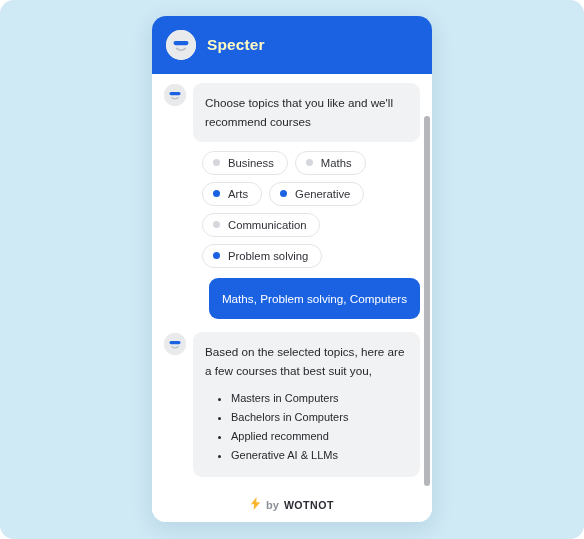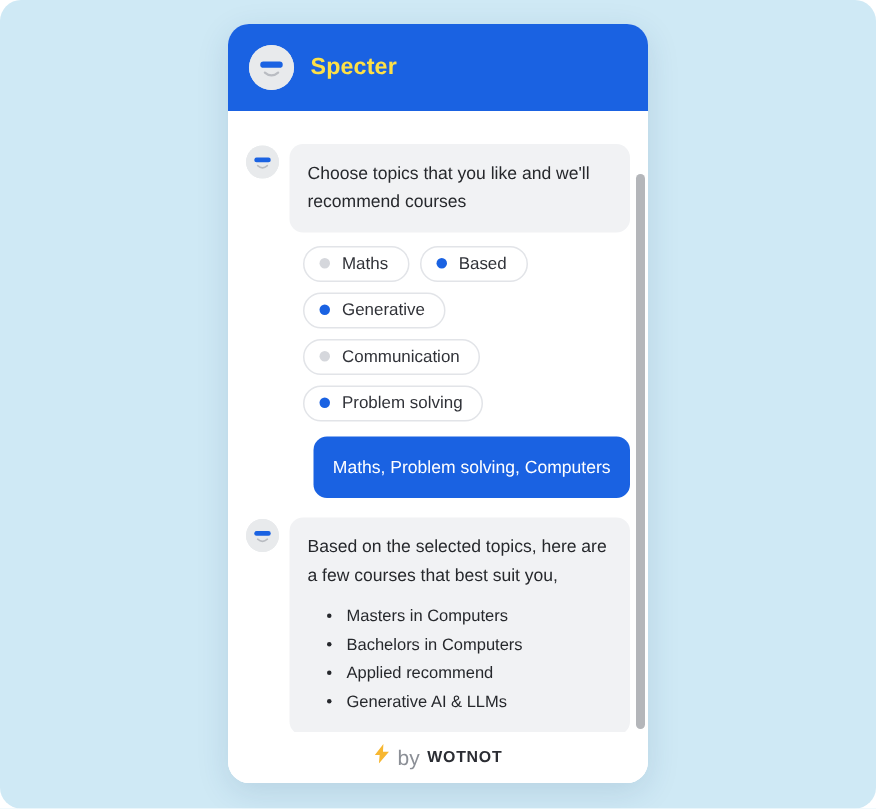--- a/index.html
+++ b/index.html
@@ -43,21 +43,21 @@
   .chat-header {
     flex: 0 0 auto;
     height: 58px;
     background: #1a62e2;
     display: flex;
     align-items: center;
     padding: 0 14px;
     box-sizing: border-box;
   }
   .header-title {
-    color: #fde047;
+    color: #fef9c3;
     font-size: 15.5px;
     font-weight: 700;
     letter-spacing: 0.1px;
     margin-left: 11px;
   }
 
   
   .avatar {
     width: 30px;
     height: 30px;
@@ -70,21 +70,21 @@
     position: relative;
   }
   .avatar.small { width: 22px; height: 22px; }
   .avatar svg { display: block; }
 
   
   .chat-body {
     position: relative;
     flex: 1 1 auto;
     overflow: hidden;
-    padding: 22px 12px 0 12px;
+    padding: 9px 12px 0 12px;
     box-sizing: border-box;
   }
 
   .row {
     display: flex;
     align-items: flex-start;
     margin-bottom: 9px;
   }
   .row .avatar.small { margin-right: 7px; margin-top: 1px; }
 
@@ -174,22 +174,23 @@
   .chat-footer {
     flex: 0 0 auto;
     height: 34px;
     background: #ffffff;
     display: flex;
     align-items: center;
     justify-content: center;
     gap: 5px;
   }
   .footer-by {
-    font-size: 14px;
+    font-size: 11px;
     color: #8b8f96;
+    font-weight: bold;
   }
   .footer-brand {
     font-size: 10.6px;
     font-weight: 700;
     color: #2b2d33;
     letter-spacing: 0.5px;
   }
   .bolt { display: block; }
 </style>
 </head>
@@ -219,25 +220,29 @@
             <rect x="7.5" y="11" width="15" height="4.2" rx="2.1" fill="#1a62e2"></rect>
             <path d="M10.6 18.4 Q15 22.2 19.4 18.4" stroke="#b9bcc2" stroke-width="1.5" fill="none" stroke-linecap="round"></path>
           </svg>
         </div>
         <div class="bubble-bot">Choose topics that you like and we'll recommend courses</div>
       </div>
 
       <div class="chips" id="chip-group">
           <div class="chip">
             <span class="dot"></span>
+            <span>Business</span>
+          </div>
+          <div class="chip">
+            <span class="dot"></span>
             <span>Maths</span>
           </div>
           <div class="chip selected">
             <span class="dot"></span>
-            <span>Based</span>
+            <span>Arts</span>
           </div>
           <div class="chip selected">
             <span class="dot"></span>
             <span>Generative</span>
           </div>
           <div class="chip">
             <span class="dot"></span>
             <span>Communication</span>
           </div>
           <div class="chip selected">

